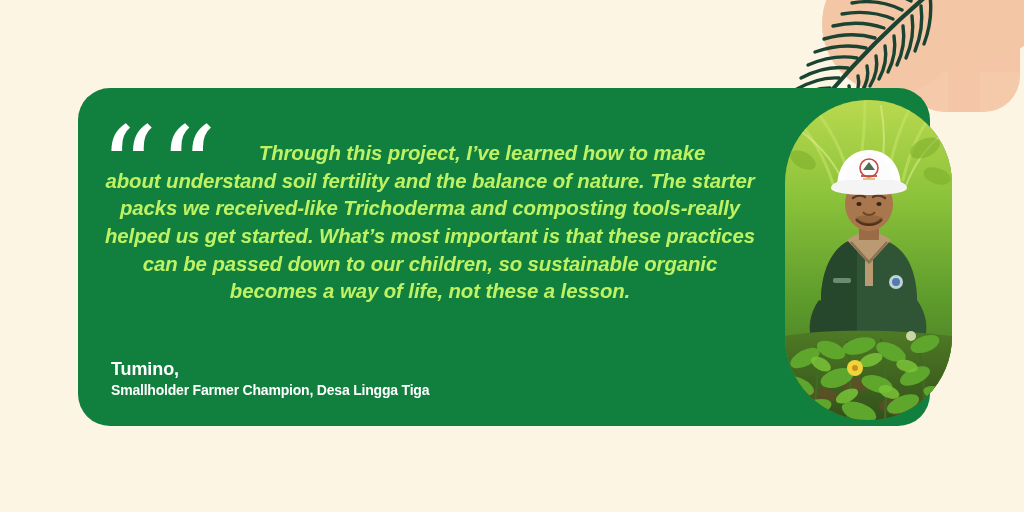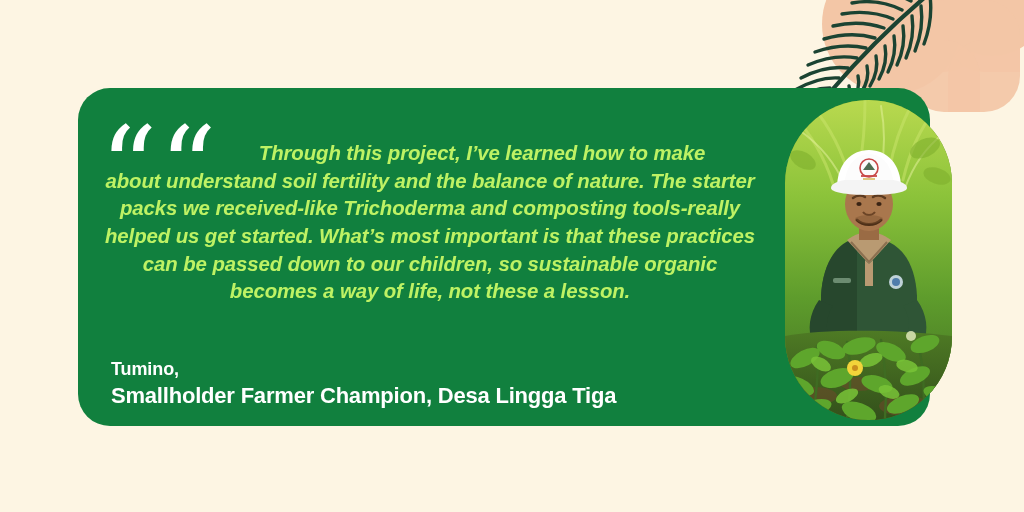--- a/index.html
+++ b/index.html
@@ -76,21 +76,21 @@
   #quote-text .indent-b{ padding-left:104px; display:block; }
 
   #attribution{
     position:absolute; left:22px; top:270px;margin-left:11px;
   }
   #attr-name{
     color:#FFFFFF; font-size:18px; font-weight:bold;
     line-height:1.3; letter-spacing:-.1px;
   }
   #attr-role{
-    color:#FFFFFF; font-size:22px; font-weight:bold;
+    color:#FFFFFF; font-size:14px; font-weight:bold;
     line-height:1.35; letter-spacing:-.2px;
   }
 
   
   #photo{
     position:absolute; left:785px; top:100px;
     width:167px; height:320px;
     border-radius:84px;
     overflow:hidden;
     background:#5d8f2a;

